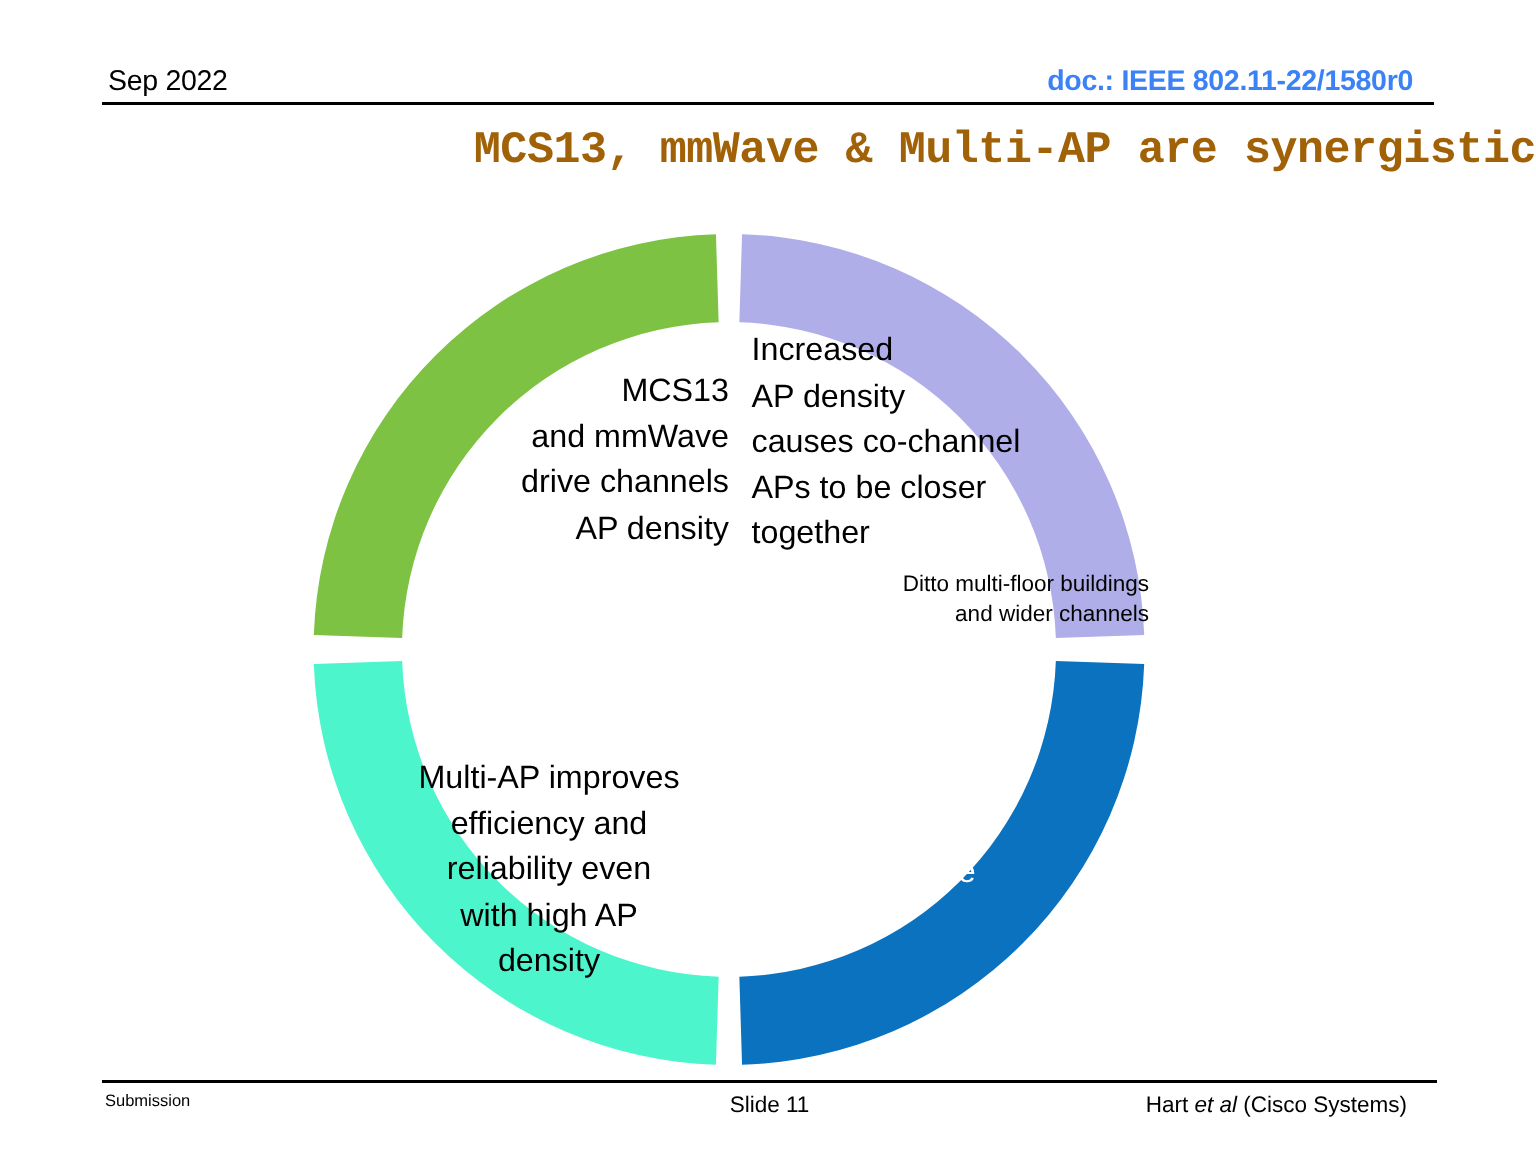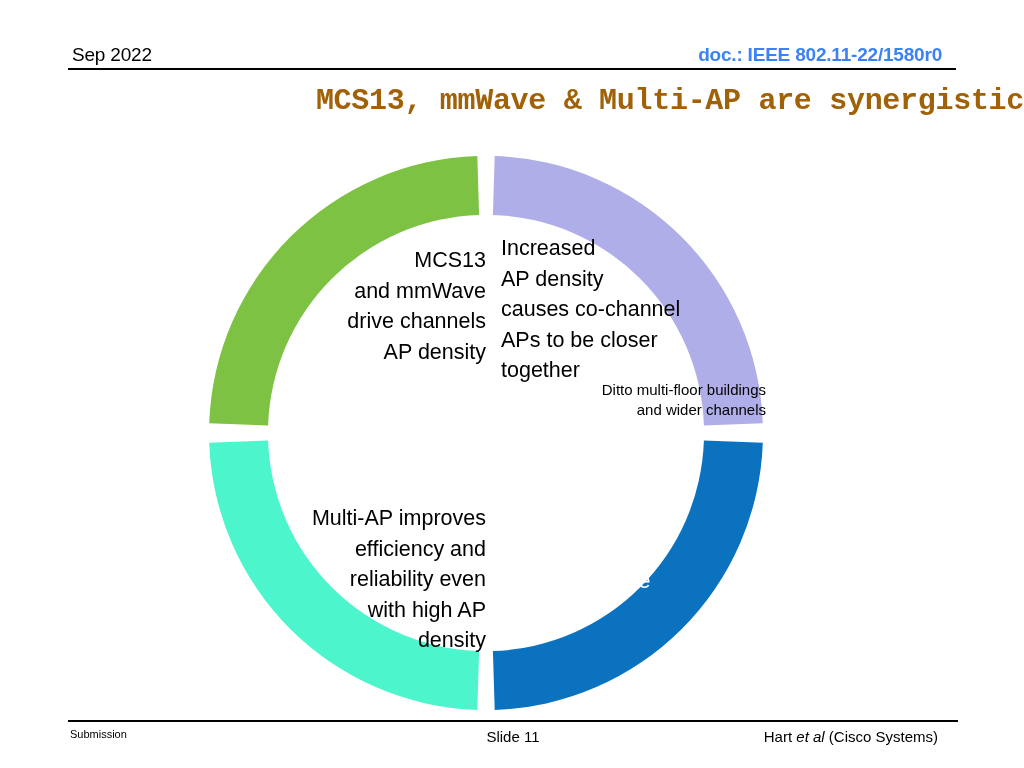--- a/index.html
+++ b/index.html
@@ -95,37 +95,36 @@
     top: 112px;
     width: 230px;
     text-align: right;
   }
   
   .label-purple {
     left: 315px;
     top: 85px;
     width: 245px;
     text-align: left;
-    margin-top: 15px;
   }
   
   .label-purple-note {
     left: 330px;
     top: 247px;
     width: 250px;
     text-align: right;
     font-size: 15px;
     line-height: 20px;
   }
   
   .label-teal {
     left: 60px;
     top: 370px;
     width: 240px;
-    text-align: right;
+    text-align: center;
   }
   
   .label-blue {
     left: 315px;
     top: 372px;
     width: 245px;
     text-align: left;
     color: #ffffff;
   }
 

